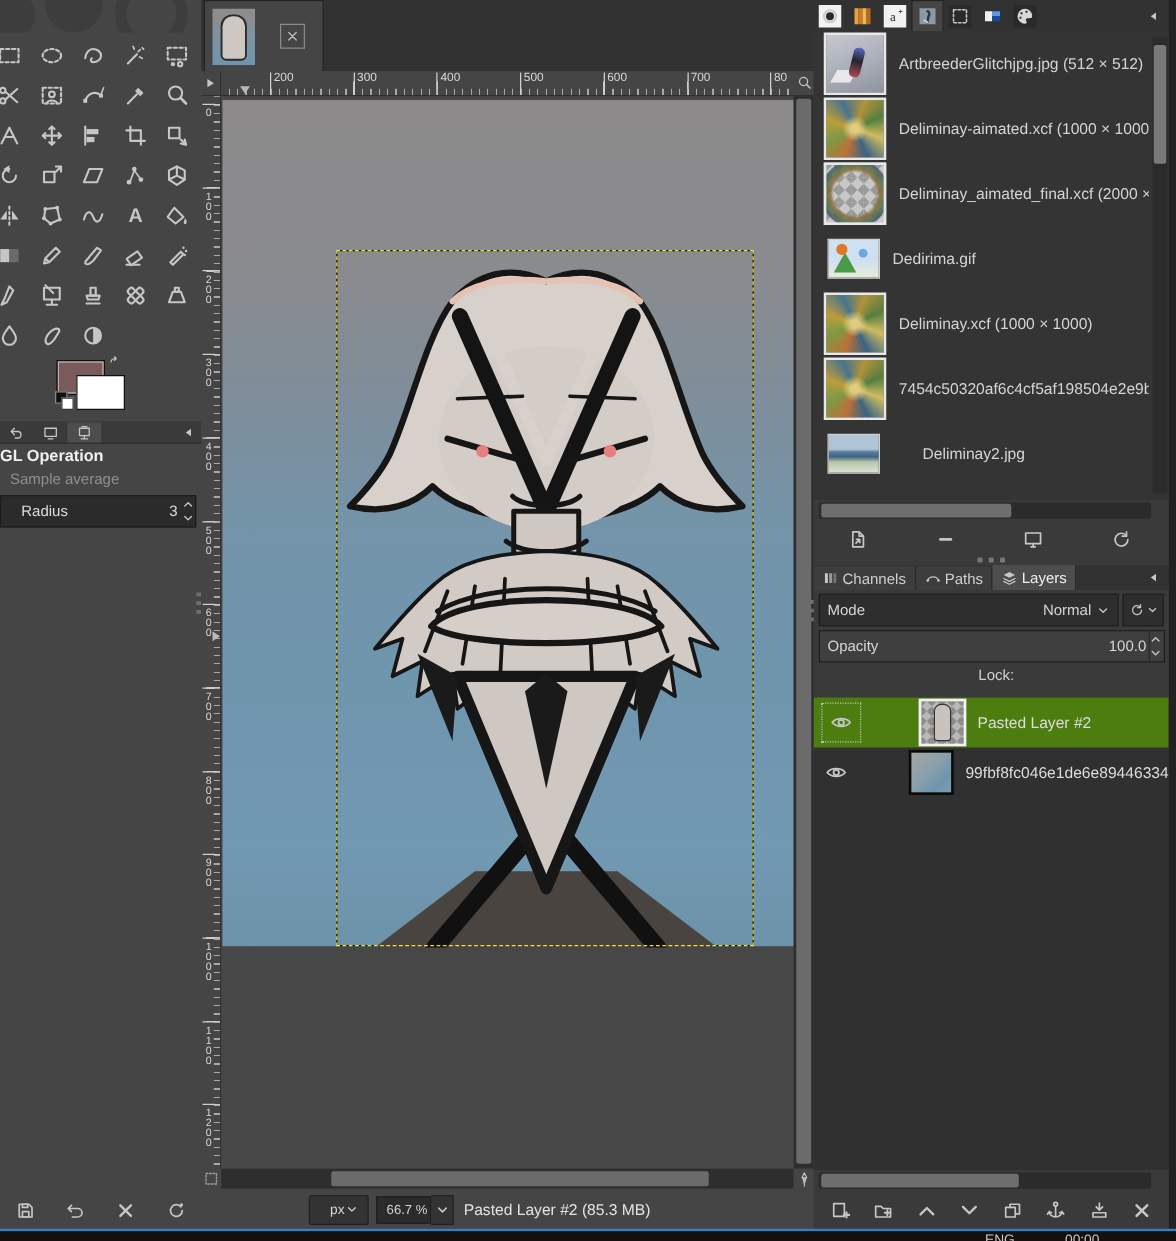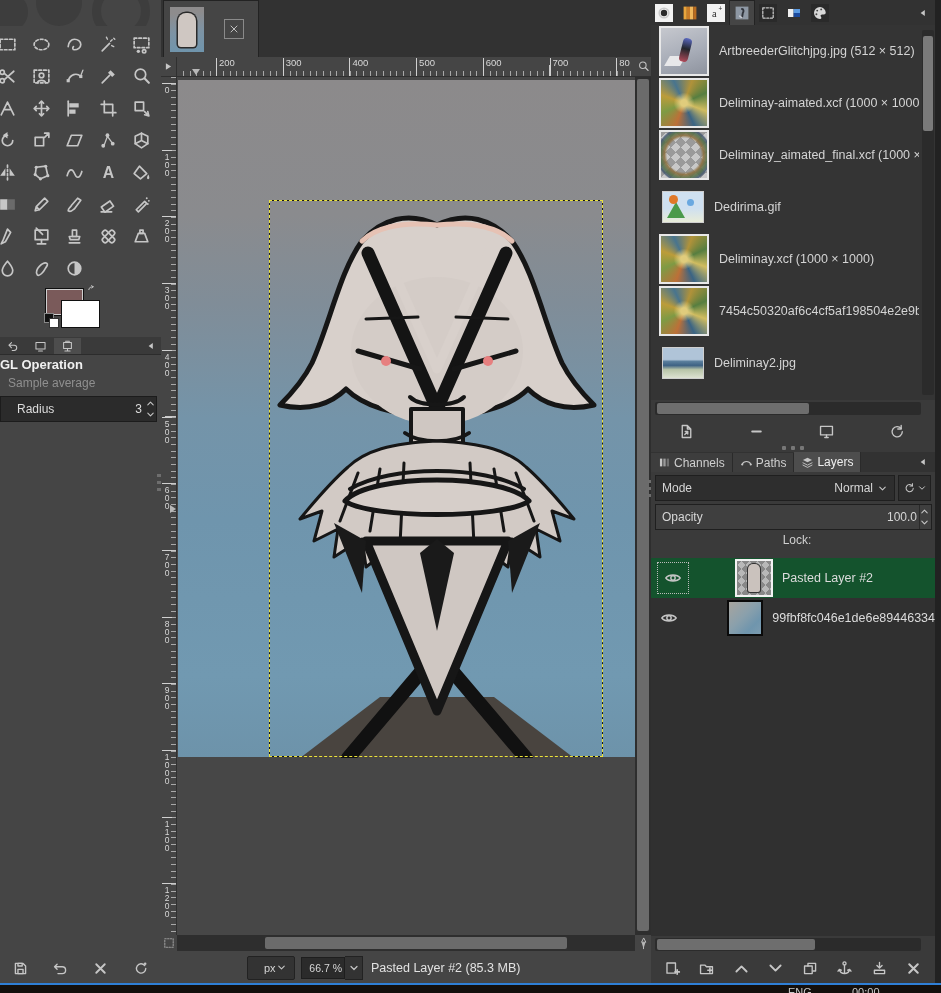--- a/index.html
+++ b/index.html
@@ -112,21 +112,21 @@
   #mode-combo{margin-left:4px;width:240px;height:26px;background:#2e2e2e;border:1px solid #1f1f1f;box-sizing:border-box;display:flex;align-items:center;padding:0 6px;font-size:12px;}
   #mode-combo .mv{margin-left:auto;margin-right:4px;}
   #mode-switch{margin-left:3px;width:33px;height:26px;background:#2e2e2e;border:1px solid #1f1f1f;box-sizing:border-box;display:flex;align-items:center;justify-content:center;gap:1px;}
   #opacity-row{left:4px;top:504px;width:277px;height:26px;background:#3f3f3f;border:1px solid #1f1f1f;box-sizing:border-box;display:flex;align-items:center;font-size:12px;}
   #opacity-row .ol{padding-left:6px;}
   #opacity-row .ov{margin-left:auto;padding-right:2px;}
   #opacity-spin{width:12px;height:24px;display:flex;flex-direction:column;justify-content:space-between;padding:2px 1px 2px 0;box-sizing:border-box;border-left:1px solid #2a2a2a;}
   #lock-row{left:0;top:533px;width:284px;height:24px;display:flex;align-items:center;gap:9px;padding-left:8px;box-sizing:border-box;font-size:12px;color:#cfcfcf;flex-direction:column;}
   #layers-list{left:0;top:558px;width:284px;height:378px;background:#303030;}
   .layer-row{position:absolute;left:0;width:284px;height:40px;display:flex;align-items:center;}
-  .layer-row.selected{background:#14532d;}
+  .layer-row.selected{background:#4d7c0f;}
   .eye-cell{width:30px;height:30px;margin-left:6px;display:flex;align-items:center;justify-content:center;}
   .eye-cell.focus{border:1px dotted #bbb;}
   .layer-thumb{margin-left:46px;flex:none;}
   .layer-thumb.pasted{width:34px;height:34px;border:2px solid #f2f2f2;background:linear-gradient(45deg,#888 25%,transparent 0),linear-gradient(-45deg,#888 25%,transparent 0),linear-gradient(45deg,transparent 75%,#888 0),linear-gradient(-45deg,transparent 75%,#888 0),#b8b8b8;background-size:8px 8px;position:relative;overflow:hidden;}
   .layer-thumb.pasted::after{content:'';position:absolute;left:11px;top:3px;width:12px;height:28px;background:#cac2bd;border-radius:5px 5px 2px 2px;box-shadow:0 0 0 1px #333;}
   .layer-thumb.bluegrad{width:32px;height:32px;border:2px solid #0a0a0a;background:linear-gradient(135deg,#a4a4a0 5%,#8aa0ac 45%,#6f95ad 75%,#7c9cb0);}
   .layer-row .lab{margin-left:9px;font-size:12.5px;color:#dcdcdc;white-space:nowrap;}
   #layers-hscroll{left:4px;top:938px;width:266px;height:13px;background:#2b2b2b;border-radius:2px;}
   #layers-hscroll .th{position:absolute;left:2px;top:1px;width:158px;height:11px;background:#6e6e6e;border-radius:2px;}
   #layers-buttons{left:0;top:954px;width:284px;height:28px;display:flex;align-items:center;justify-content:space-around;padding:0 4px;box-sizing:border-box;}
@@ -657,35 +657,35 @@
         <div class="image-row" style="top: 0px;">
           <div class="img-thumb t-artbreeder"></div>
           <div class="lab">ArtbreederGlitchjpg.jpg (512 × 512)</div>
         </div>
         <div class="image-row" style="top: 52px;">
           <div class="img-thumb t-kaleido"></div>
           <div class="lab">Deliminay-aimated.xcf (1000 × 1000)</div>
         </div>
         <div class="image-row" style="top: 104px;">
           <div class="img-thumb t-checker"></div>
-          <div class="lab">Deliminay_aimated_final.xcf (1000 ×</div>
+          <div class="lab">Deliminay_aimated_final.xcf (2000 ×</div>
         </div>
         <div class="image-row" style="top: 156px;">
           <div class="img-thumb small t-generic"></div>
           <div class="lab">Dedirima.gif</div>
         </div>
         <div class="image-row" style="top: 208px;">
           <div class="img-thumb t-kaleido"></div>
           <div class="lab">Deliminay.xcf (1000 × 1000)</div>
         </div>
         <div class="image-row" style="top: 260px;">
           <div class="img-thumb t-kaleido"></div>
           <div class="lab">7454c50320af6c4cf5af198504e2e9b1</div>
         </div>
-        <div class="image-row" style="top: 312px;">
+        <div class="image-row" style="top: 312px; gap: 24px;">
           <div class="img-thumb small t-landscape"></div>
           <div class="lab">Deliminay2.jpg</div>
         </div>
       </div>
     <div class="abs" id="images-vscroll">
         <div class="th"></div>
       </div>
     <div class="abs" id="images-hscroll">
         <div class="th"></div>
       </div>

